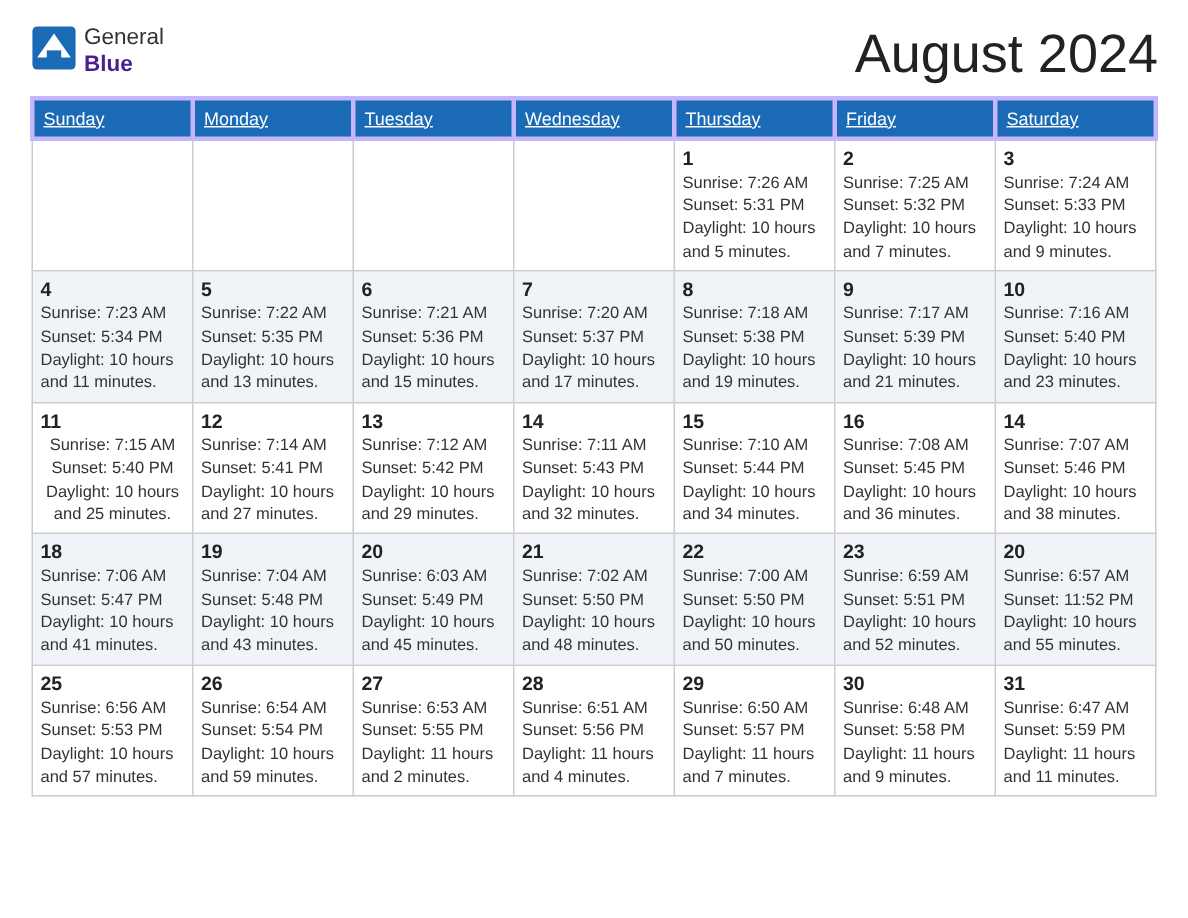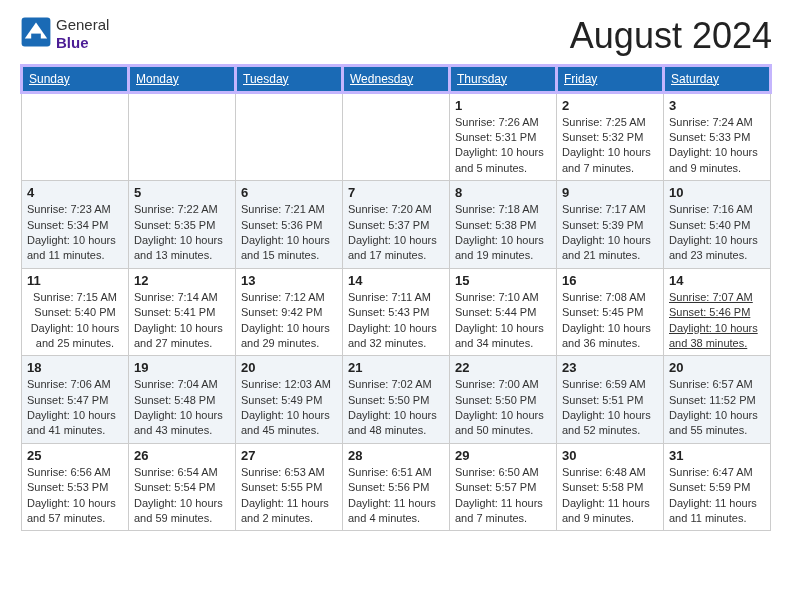--- a/index.html
+++ b/index.html
@@ -212,21 +212,21 @@
         <td>
           <div class="day-num">12</div>
           <div class="day-info" style="white-space: pre-line;">Sunrise: 7:14 AM
 Sunset: 5:41 PM
 Daylight: 10 hours
 and 27 minutes.</div>
         </td>
         <td>
           <div class="day-num">13</div>
           <div class="day-info" style="white-space: pre-line;">Sunrise: 7:12 AM
-Sunset: 9:42 PM
+Sunset: 5:42 PM
 Daylight: 10 hours
 and 29 minutes.</div>
         </td>
         <td>
           <div class="day-num">14</div>
           <div class="day-info" style="white-space: pre-line;">Sunrise: 7:11 AM
 Sunset: 5:43 PM
 Daylight: 10 hours
 and 32 minutes.</div>
         </td>
@@ -239,21 +239,21 @@
         </td>
         <td>
           <div class="day-num">16</div>
           <div class="day-info" style="white-space: pre-line;">Sunrise: 7:08 AM
 Sunset: 5:45 PM
 Daylight: 10 hours
 and 36 minutes.</div>
         </td>
         <td>
           <div class="day-num">14</div>
-          <div class="day-info" style="white-space: pre-line; text-decoration: underline;">Sunrise: 7:07 AM
+          <div class="day-info" style="white-space: pre-line;">Sunrise: 7:07 AM
 Sunset: 5:46 PM
 Daylight: 10 hours
 and 38 minutes.</div>
         </td>
       </tr>
       <tr>
         <td>
           <div class="day-num">18</div>
           <div class="day-info" style="white-space: pre-line;">Sunrise: 7:06 AM
 Sunset: 5:47 PM
@@ -262,21 +262,21 @@
         </td>
         <td>
           <div class="day-num">19</div>
           <div class="day-info" style="white-space: pre-line;">Sunrise: 7:04 AM
 Sunset: 5:48 PM
 Daylight: 10 hours
 and 43 minutes.</div>
         </td>
         <td>
           <div class="day-num">20</div>
-          <div class="day-info" style="white-space: pre-line;">Sunrise: 12:03 AM
+          <div class="day-info" style="white-space: pre-line;">Sunrise: 6:03 AM
 Sunset: 5:49 PM
 Daylight: 10 hours
 and 45 minutes.</div>
         </td>
         <td>
           <div class="day-num">21</div>
           <div class="day-info" style="white-space: pre-line;">Sunrise: 7:02 AM
 Sunset: 5:50 PM
 Daylight: 10 hours
 and 48 minutes.</div>

